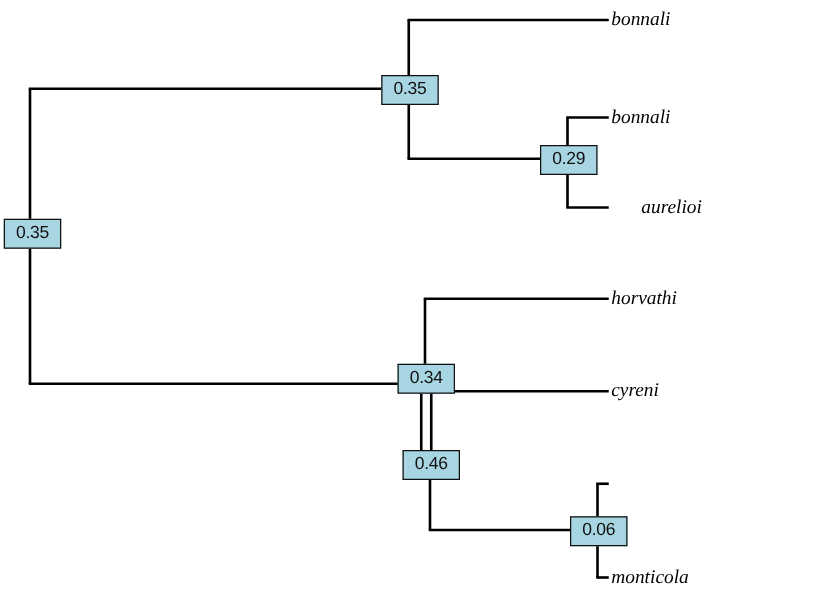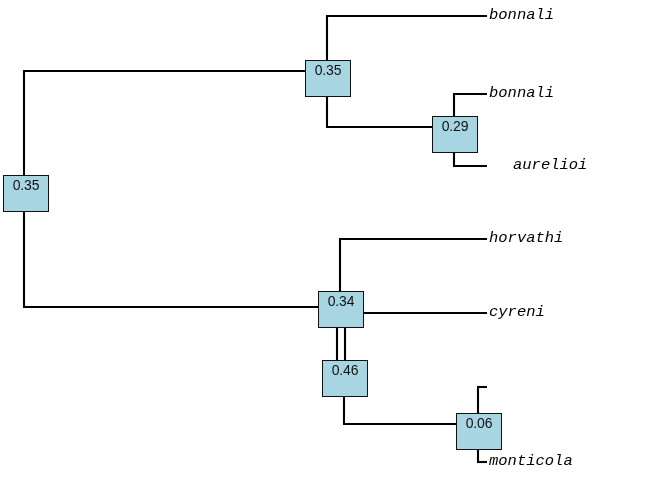--- a/index.html
+++ b/index.html
@@ -27,39 +27,39 @@
     height: 480px;
   }
   .branch {
     stroke: #000000;
     stroke-width: 2.1;
     fill: none;
     stroke-linecap: butt;
   }
   .tip-label {
     position: absolute;
-    font-family: Liberation Mono, monospace;
+    font-family: Liberation Serif, serif;
     font-style: italic;
     font-size: 15.5px;
     color: #000000;
     white-space: nowrap;
     line-height: 1;
   }
   .support-node {
     position: absolute;
     box-sizing: border-box;
     background: #a8d5e2;
     border: 1.6px solid #111111;
     color: #111111;
     font-family: "Liberation Sans", sans-serif;
     font-size: 14px;
     line-height: 19px;
     text-align: center;
     letter-spacing: -0.2px;
-    height: 37px;
+    height: 24px;
     width: 46px;
   }
 </style>
 </head>
 <body>
 
 <div id="tree-canvas">
 
   <svg id="tree-svg" viewBox="0 0 672 480">
 

